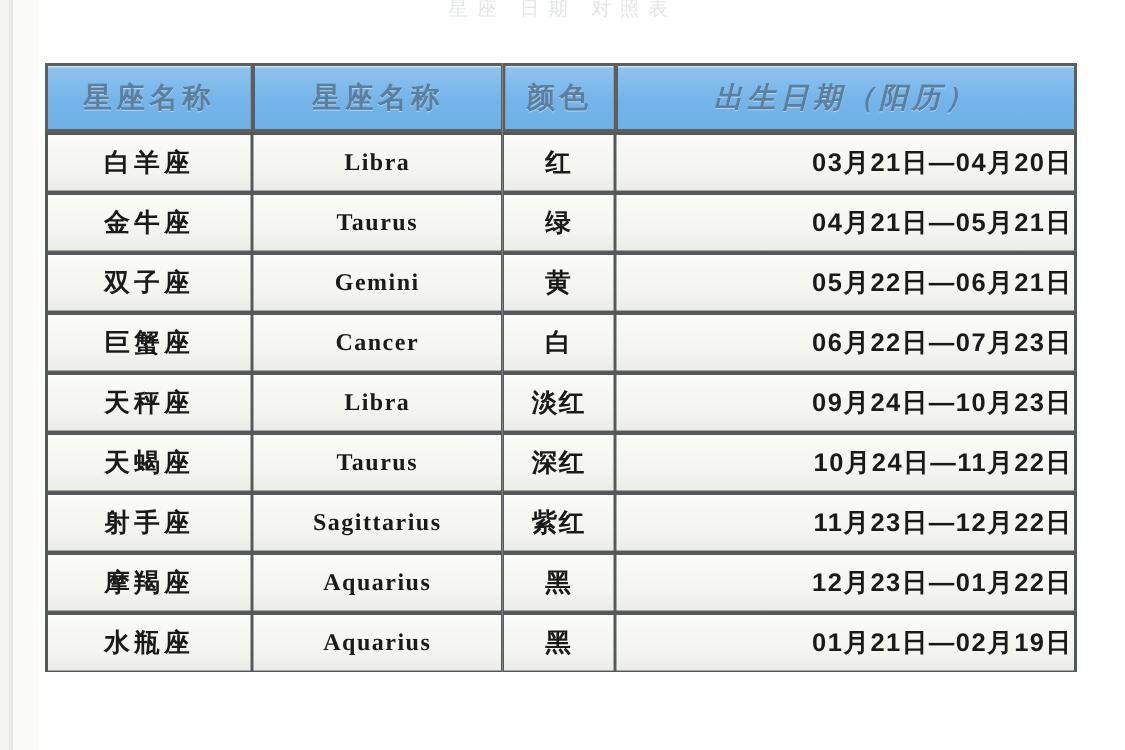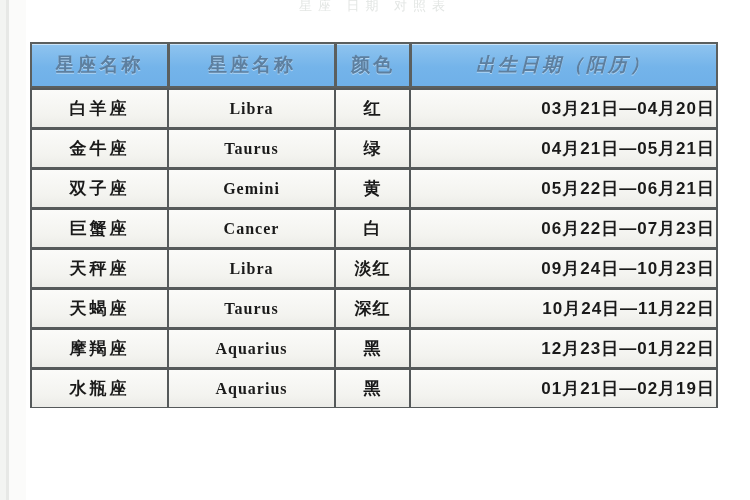--- a/index.html
+++ b/index.html
@@ -179,20 +179,26 @@
           <td class="color-name">淡红</td>
           <td class="date-range">09月24日—10月23日</td>
         </tr>
         <tr>
           <td class="cn-name">天蝎座</td>
           <td class="en-name">Taurus</td>
           <td class="color-name">深红</td>
           <td class="date-range">10月24日—11月22日</td>
         </tr>
         <tr>
+          <td class="cn-name">射手座</td>
+          <td class="en-name">Sagittarius</td>
+          <td class="color-name">紫红</td>
+          <td class="date-range">11月23日—12月22日</td>
+        </tr>
+        <tr>
           <td class="cn-name">摩羯座</td>
           <td class="en-name">Aquarius</td>
           <td class="color-name">黑</td>
           <td class="date-range">12月23日—01月22日</td>
         </tr>
         <tr>
           <td class="cn-name">水瓶座</td>
           <td class="en-name">Aquarius</td>
           <td class="color-name">黑</td>
           <td class="date-range">01月21日—02月19日</td>

